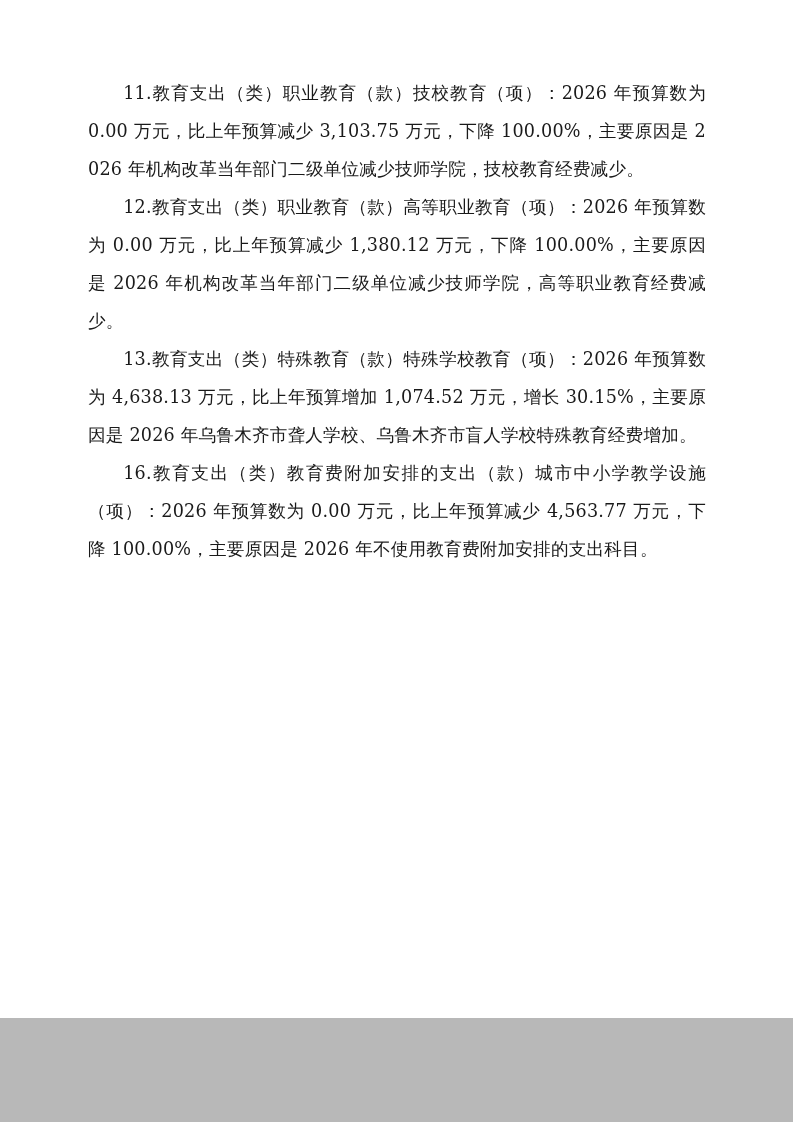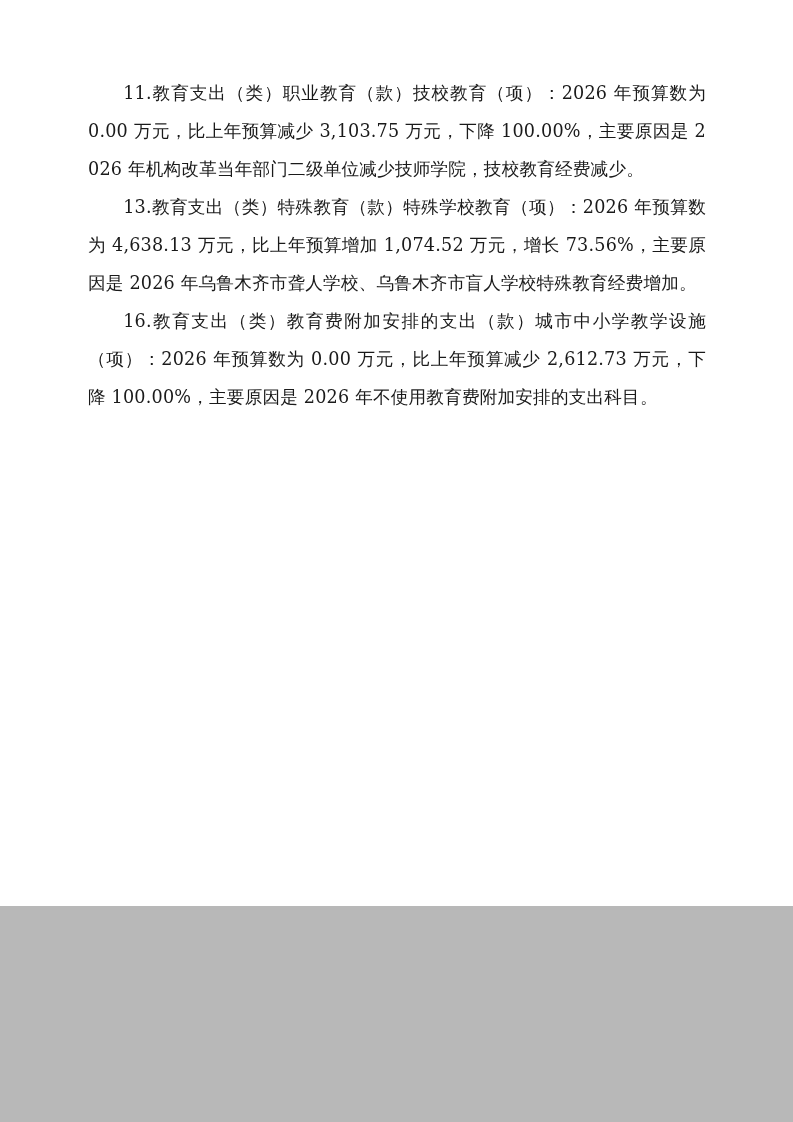--- a/index.html
+++ b/index.html
@@ -6,21 +6,21 @@
     margin: 0;
     padding: 0;
     background: #b8b8b8;
   }
   body {
     font-family: "DejaVu Serif", "Liberation Serif", serif;
   }
   .page {
     position: relative;
     width: 793px;
-    height: 906px;
+    height: 1018px;
     background: #ffffff;
     margin: 0 auto;
     overflow: hidden;
     box-sizing: border-box;
   }
   .content {
     position: absolute;
     left: 88px;
     top: 74px;
     width: 618px;
@@ -48,17 +48,18 @@
     font-family: "Liberation Sans", sans-serif;
     font-weight: bold;
   }
 </style>
 </head>
 <body>
 
 <div class="page">
   <div class="content">
     <p class="para">11.教育支出（类）职业教育（款）技校教育（项）：2026 年预算数为 0.00 万元，比上年预算减少 3,103.75 万元，下降 100.00%，主要原因是 2026 年机构改革当年部门二级单位减少技师学院，技校教育经费减少。</p>
-    <p class="para">13.教育支出（类）特殊教育（款）特殊学校教育（项）：2026 年预算数为 4,638.13 万元，比上年预算增加 1,074.52 万元，增长 73.56%，主要原因是 2026 年乌鲁木齐市聋人学校、乌鲁木齐市盲人学校特殊教育经费增加。</p>
-    <p class="para">16.教育支出（类）教育费附加安排的支出（款）城市中小学教学设施（项）：2026 年预算数为 0.00 万元，比上年预算减少 2,612.73 万元，下降 100.00%，主要原因是 2026 年不使用教育费附加安排的支出科目。</p>
+    <p class="para">12.教育支出（类）职业教育（款）高等职业教育（项）：2026 年预算数为 0.00 万元，比上年预算减少 1,380.12 万元，下降 100.00%，主要原因是 2026 年机构改革当年部门二级单位减少技师学院，高等职业教育经费减少。</p>
+    <p class="para">13.教育支出（类）特殊教育（款）特殊学校教育（项）：2026 年预算数为 4,638.13 万元，比上年预算增加 1,074.52 万元，增长 30.15%，主要原因是 2026 年乌鲁木齐市聋人学校、乌鲁木齐市盲人学校特殊教育经费增加。</p>
+    <p class="para">16.教育支出（类）教育费附加安排的支出（款）城市中小学教学设施（项）：2026 年预算数为 0.00 万元，比上年预算减少 4,563.77 万元，下降 100.00%，主要原因是 2026 年不使用教育费附加安排的支出科目。</p>
   </div>
   <div class="page-number">101</div>
 </div>
 
 </body></html>

